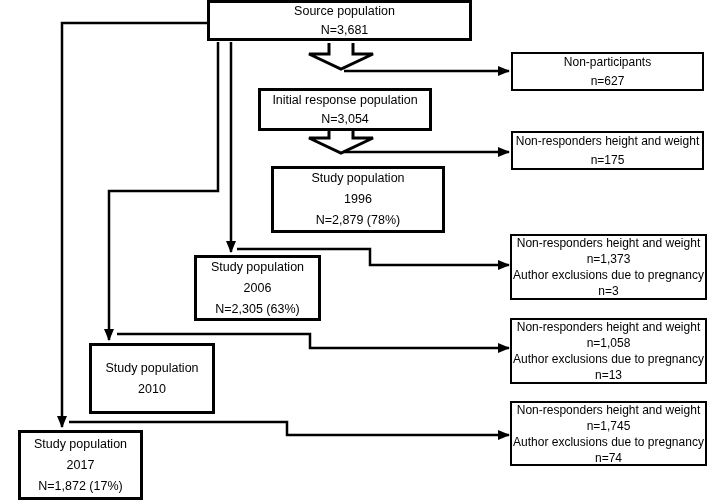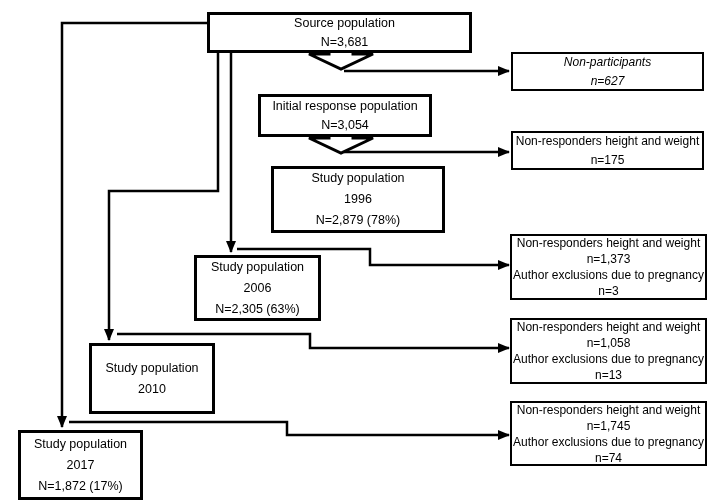--- a/index.html
+++ b/index.html
@@ -52,26 +52,26 @@
     <polyline points="344,71 509,71" fill="none" stroke="#000000" stroke-width="2.5" marker-end="url(#ah)"></polyline>
     <polyline points="344,152 509,152" fill="none" stroke="#000000" stroke-width="2.5" marker-end="url(#ah)"></polyline>
     <polyline points="237,249 370,249 370,265 509,265" fill="none" stroke="#000000" stroke-width="2.5" marker-end="url(#ah)"></polyline>
     <polyline points="117,334 310,334 310,348 509,348" fill="none" stroke="#000000" stroke-width="2.5" marker-end="url(#ah)"></polyline>
     <polyline points="69,422 287,422 287,435 509,435" fill="none" stroke="#000000" stroke-width="2.5" marker-end="url(#ah)"></polyline>
 
     <path d="M329,43 L329,54 L309,54 L341,69 L373,54 L353,54 L353,43" fill="#ffffff" stroke="#000000" stroke-width="3" stroke-linejoin="miter"></path>
     <path d="M329,129 L329,138 L309,138 L341,153 L373,138 L353,138 L353,129" fill="#ffffff" stroke="#000000" stroke-width="3" stroke-linejoin="miter"></path>
   </svg>
 
-  <div class="box main" style="left:207px; top:12px; width:265px; height:41px;padding-left:10px;">
+  <div class="box main" style="left:207px; top:0; width:265px; height:41px;padding-left:10px;">
     <div>Source population</div>
     <div>N=3,681</div>
   </div>
 
-  <div class="box main" style="left:258px; top:94px; width:174px; height:43px;">
+  <div class="box main" style="left:258px; top:88px; width:174px; height:43px;">
     <div>Initial response population</div>
     <div>N=3,054</div>
   </div>
 
   <div class="box study" style="left:254px; top:166px; width:174px; height:67px;">
     <div>Study population</div>
     <div>1996</div>
     <div>N=2,879 (78%)</div>
   </div>
 
@@ -85,21 +85,21 @@
     <div>Study population</div>
     <div>2010</div>
   </div>
 
   <div class="box study" style="left:1px; top:430px; width:125px; height:70px;">
     <div>Study population</div>
     <div>2017</div>
     <div>N=1,872 (17%)</div>
   </div>
 
-  <div class="box side" style="left:511px; top:52px; width:193px; height:39px;font-style:italic;">
+  <div class="box side" style="left:511px; top:52px; width:193px; height:39px;">
     <div>Non-participants</div>
     <div>n=627</div>
   </div>
 
   <div class="box side" style="left:511px; top:131px; width:193px; height:39px;">
     <div>Non-responders height and weight</div>
     <div>n=175</div>
   </div>
 
   <div class="box side4" style="left:510px; top:234px; width:197px; height:66px;">

